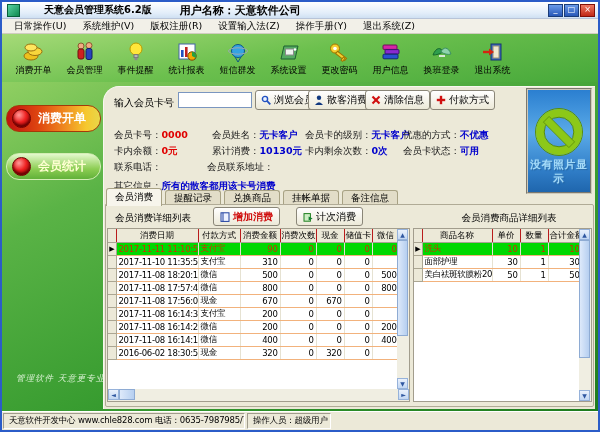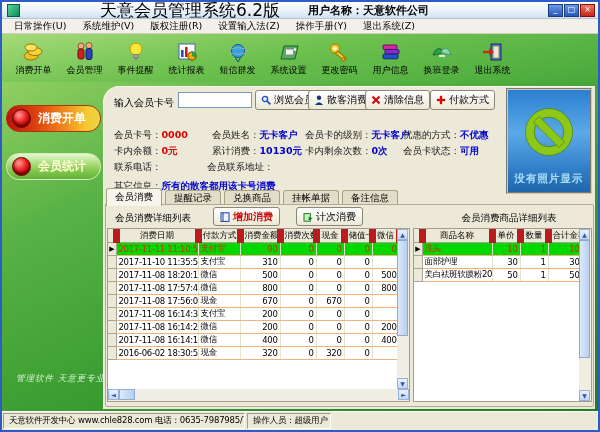--- a/index.html
+++ b/index.html
@@ -1,21 +1,21 @@
 <!DOCTYPE html>
 <html style="--value-red: #e00000; --value-blue: #0000cc; --selected-bg: #00d800; --selected-text: #c83200; --add-button-text: #d01010;"><head>
 <meta charset="utf-8">
 <style>
   html,body{margin:0;padding:0;background:#d4d0c8;}
   #window{position:relative;width:600px;height:432px;box-sizing:border-box;border:2px solid #2b5cc8;
     background:#ece9d8;font-family:"DejaVu Sans",sans-serif;overflow:hidden;}
   
   .titlebar{height:16px;background:linear-gradient(180deg,#ffffff,#e2edf9 70%,#cfe0f2);display:flex;align-items:center;position:relative;border-bottom:1px solid #b8c4d8;}
   .app-icon{width:11px;height:11px;margin-left:5px;background:linear-gradient(135deg,#5ad4a4,#0f8a50);border:1px solid #07603a;flex:0 0 auto;}
-  .title-text{font-size:17px;font-weight:normal;color:#000;margin-left:80px;white-space:nowrap;}
+  .title-text{font-size:10px;font-weight:bold;color:#000;margin-left:24px;white-space:nowrap;}
   .user-text{font-size:11px;font-weight:bold;color:#000;margin-left:28px;white-space:nowrap;}
   .win-buttons{position:absolute;right:3px;top:2px;display:flex;gap:1px;}
   .win-btn{width:13px;height:11px;font-size:8px;line-height:10px;text-align:center;color:#fff;
     border:1px solid #1a3c78;background:linear-gradient(180deg,#6a9ae8,#2858b8);cursor:default;}
   .win-btn.close{background:linear-gradient(180deg,#f07860,#c02818);border-color:#801008;}
   
   .menubar{height:14px;background:#f2f0e8;border-bottom:1px solid #d0ccc0;display:flex;align-items:center;padding-left:4px;}
   .menu-item{font-size:9.5px;padding:0 8px;color:#000;white-space:nowrap;}
   
   .toolbar{height:50px;background:linear-gradient(170deg,#a6da78 0%,#6cc04e 45%,#46a83a 100%);display:flex;padding-left:6px;}
@@ -42,42 +42,42 @@
   .xp-btn svg{width:10px;height:10px;display:block;}
   .b-browse{left:151px;} .b-guest{left:204px;} .b-clear{left:261px;} .b-addmem{left:326px;}
   
   .mi-row{position:absolute;left:10px;right:92px;display:flex;white-space:nowrap;}
   .mi-r1{top:36px;} .mi-r2{top:52px;} .mi-r3{top:68px;} .mi-r4{top:87px;}
   .mi-cell{overflow:visible;}
   .w1{width:98px;flex:0 0 auto;} .w2{width:93px;flex:0 0 auto;} .w3{width:98px;flex:0 0 auto;} .wf{flex:1;}
   .mi-label{font-size:9.5px;color:#1a1a1a;}
   .mi-value{font-size:9.5px;font-weight:bold;}
   
-  .photo-panel{position:absolute;right:3px;top:1px;width:86px;height:106px;box-sizing:border-box;
+  .photo-panel{position:absolute;right:3px;top:1px;width:66px;height:106px;box-sizing:border-box;
     border:2px groove #cfcaba;background:linear-gradient(180deg,#2b7fd0,#5aaae8 42%,#2f7cc6 80%,#1f66ad);}
   .photo-panel svg{position:absolute;left:50%;top:16px;transform:translateX(-50%);}
   .photo-text{position:absolute;bottom:6px;width:100%;text-align:center;font-size:10.5px;font-weight:bold;
     color:#a4daf8;letter-spacing:1px;text-shadow:0 0 2px #5fa8e0,1px 1px 1px #1c5a96;}
   
   .tabs{position:absolute;left:2px;top:101px;display:flex;align-items:flex-end;font-family:Liberation Mono, monospace;}
   .tab{height:15px;line-height:15px;padding:0 8px;font-size:9.5px;background:#e2ddc8;border:1px solid #a8a284;
     border-bottom:none;border-radius:3px 3px 0 0;margin-right:3px;color:#000;cursor:default;}
   .tab.active{background:#f7f5ec;height:17px;line-height:17px;position:relative;z-index:2;}
   .tab-page{position:absolute;left:1px;right:1px;top:117px;bottom:2px;background:#ece9d8;border:1px solid #b0ab96;border-radius:0 2px 2px 2px;}
   .sec-label{position:absolute;top:7px;font-size:9.5px;color:#000;white-space:nowrap;}
   .sl-left{left:9px;} .sl-right{left:318px;width:170px;text-align:center;}
   .sec-btn{position:absolute;top:2px;height:17px;display:flex;align-items:center;gap:3px;padding:0 6px;
     background:linear-gradient(180deg,#ffffff,#ece9d8);border:1px solid #8a8678;border-radius:3px;font-size:10px;cursor:default;white-space:nowrap;}
   .sec-btn svg{width:10px;height:10px;display:block;}
   .b-addcons{left:107px;font-weight:bold;} .b-count{left:190px;}
   
   .list-panel{position:absolute;top:23px;bottom:4px;background:#fff;border:1px solid #a29d8d;box-sizing:border-box;overflow:hidden;}
   .lp-left{left:1px;width:303px;} .lp-right{left:307px;right:1px;}
   table.grid{border-collapse:collapse;table-layout:fixed;}
-  table.grid th{background:#ece9d8;border-right:7px solid #b91c1c;border-bottom:1px solid #a9a492;height:13px;
+  table.grid th{background:#ece9d8;border-right:1px solid #b91c1c;border-bottom:1px solid #a9a492;height:13px;
     font-size:8.5px;font-weight:normal;color:#000;padding:0 1px;overflow:hidden;white-space:nowrap;}
   table.grid td{height:12px;font-size:8.5px;letter-spacing:-0.3px;color:#000;padding:0 2px;
     border-right:1px solid #e6e2d2;border-bottom:1px solid #f2b27c;overflow:hidden;white-space:nowrap;background:#fff;}
   table.grid td.ind{background:#ece9d8;border-right:1px solid #aba692;border-bottom:1px solid #aba692;
     font-size:7px;text-align:center;padding:0;color:#000;}
   .t-left{width:291px;} .t-right{width:168px;}
   .t-left td:nth-child(n+4){text-align:right;}
   .t-right td:nth-child(n+3){text-align:right;}
   tr.selected td{background:var(--selected-bg,#00d800);color:var(--selected-text,#c83200);}
   tr.selected td.ind{background:#ece9d8;color:#000;}

